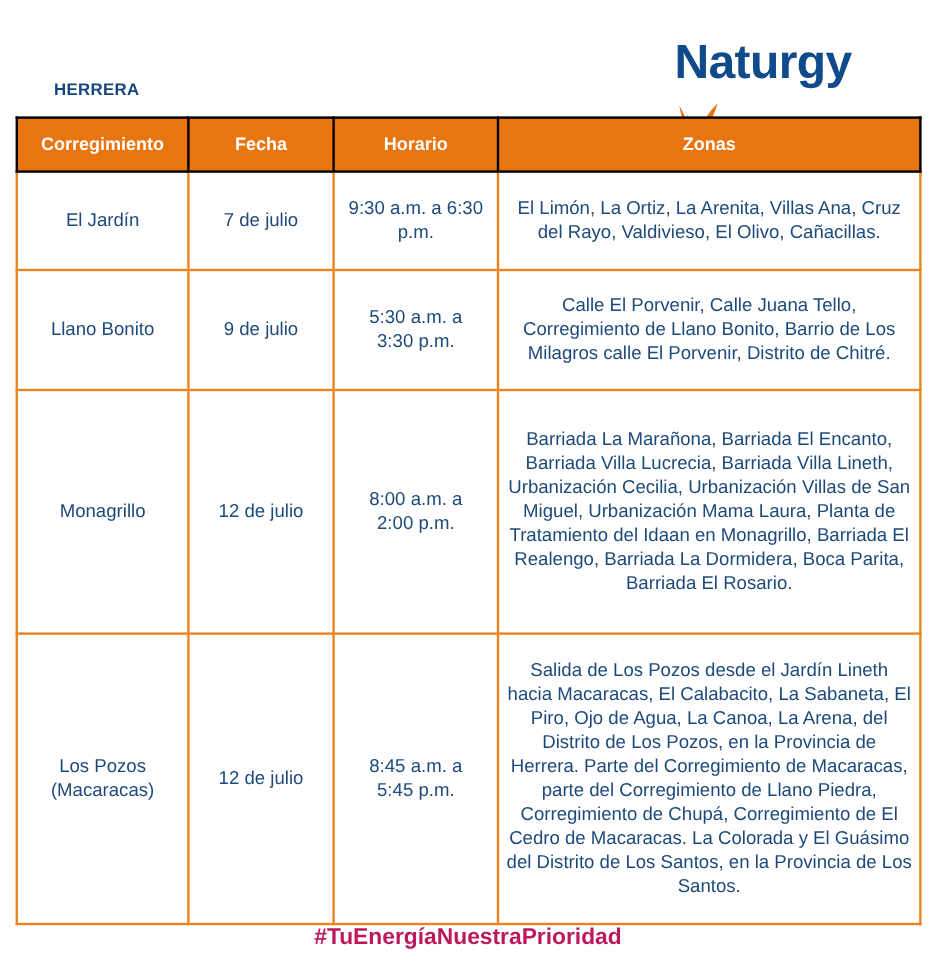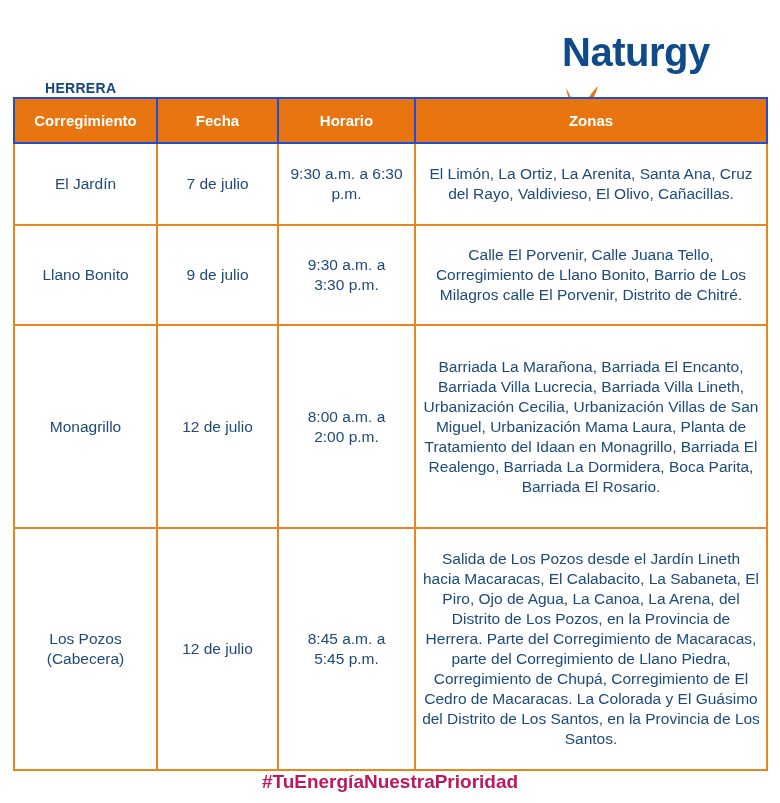--- a/index.html
+++ b/index.html
@@ -2,41 +2,41 @@
 <html><head>
 <meta charset="utf-8">
 <style>
   html, body { margin: 0; padding: 0; background: #ffffff; }
   body {
     width: 780px; height: 803px; position: relative; overflow: hidden;
     font-family: "Liberation Sans", "DejaVu Sans", sans-serif;
     color: #1d4a7a;
   }
   .region {
-    position: absolute; left: 45px; top: 80px;
+    position: absolute; left: 45px; top: 66px;
     font-weight: bold; font-size: 14px; color: #15467d; letter-spacing: 0.3px;
   }
   .logo {
     position: absolute; left: 562px; top: 22px; height: 60px;
     display: flex; align-items: flex-start; flex-direction: column;
   }
   .logo-text {
     font-weight: bold; font-size: 40px; color: #0f4a8a; letter-spacing: -0.5px;
     line-height: 60px;
   }
   .logo-mark { margin-left: 2px; margin-top: 2px; }
   table.schedule {
     position: absolute; left: 13px; top: 97px;
     width: 753px; border-collapse: collapse;
     table-layout: fixed;
   }
   table.schedule th {
     background: #e8750f; color: #ffffff; font-weight: bold;
     font-size: 15px; height: 43px; padding: 0; text-align: center;
-    border: 2px solid #1d4ed8;
+    border: 2px solid #000000;
   }
   table.schedule td {
     border: 2px solid #e8851f; text-align: center; vertical-align: middle;
     font-size: 15.5px; line-height: 20px; color: #1d4a7a; padding: 0 6px;
   }
   td.zonas { padding: 4px 8px; }
   .footer {
     position: absolute; left: 0; width: 780px; top: 771px; text-align: center;
     font-weight: bold; font-size: 19px; color: #be185d;
   }
@@ -70,36 +70,36 @@
       <th>Fecha</th>
       <th>Horario</th>
       <th>Zonas</th>
     </tr>
   </thead>
   <tbody>
     <tr style="height:82px">
       <td>El Jardín</td>
       <td>7 de julio</td>
       <td style="padding:0 0">9:30 a.m. a 6:30 p.m.</td>
-      <td class="zonas">El Limón, La Ortiz, La Arenita, Santa Ana, Cruz del Rayo, Valdivieso, El Olivo, Cañacillas.</td>
+      <td class="zonas">El Limón, La Ortiz, La Arenita, Villas Ana, Cruz del Rayo, Valdivieso, El Olivo, Cañacillas.</td>
     </tr>
     <tr style="height:100px">
       <td>Llano Bonito</td>
       <td>9 de julio</td>
-      <td style="padding:0 18px">9:30 a.m. a 3:30 p.m.</td>
+      <td style="padding:0 18px">5:30 a.m. a 3:30 p.m.</td>
       <td class="zonas">Calle El Porvenir, Calle Juana Tello, Corregimiento de Llano Bonito, Barrio de Los Milagros calle El Porvenir, Distrito de Chitré.</td>
     </tr>
     <tr style="height:203px">
       <td>Monagrillo</td>
       <td>12 de julio</td>
       <td style="padding:0 18px">8:00 a.m. a 2:00 p.m.</td>
       <td class="zonas">Barriada La Marañona, Barriada El Encanto, Barriada Villa Lucrecia, Barriada Villa Lineth, Urbanización Cecilia, Urbanización Villas de San Miguel, Urbanización Mama Laura, Planta de Tratamiento del Idaan en Monagrillo, Barriada El Realengo, Barriada La Dormidera, Boca Parita, Barriada El Rosario.</td>
     </tr>
     <tr style="height:242px">
-      <td style="padding:0 22px">Los Pozos (Cabecera)</td>
+      <td style="padding:0 22px">Los Pozos (Macaracas)</td>
       <td>12 de julio</td>
       <td style="padding:0 23px">8:45 a.m. a 5:45 p.m.</td>
       <td class="zonas">Salida de Los Pozos desde el Jardín Lineth hacia Macaracas, El Calabacito, La Sabaneta, El Piro, Ojo de Agua, La Canoa, La Arena, del Distrito de Los Pozos, en la Provincia de Herrera. Parte del Corregimiento de Macaracas, parte del Corregimiento de Llano Piedra, Corregimiento de Chupá, Corregimiento de El Cedro de Macaracas. La Colorada y El Guásimo del Distrito de Los Santos, en la Provincia de Los Santos.</td>
     </tr>
   </tbody>
 </table>
 
 <div class="footer">#TuEnergíaNuestraPrioridad</div>
 
 </body></html>

